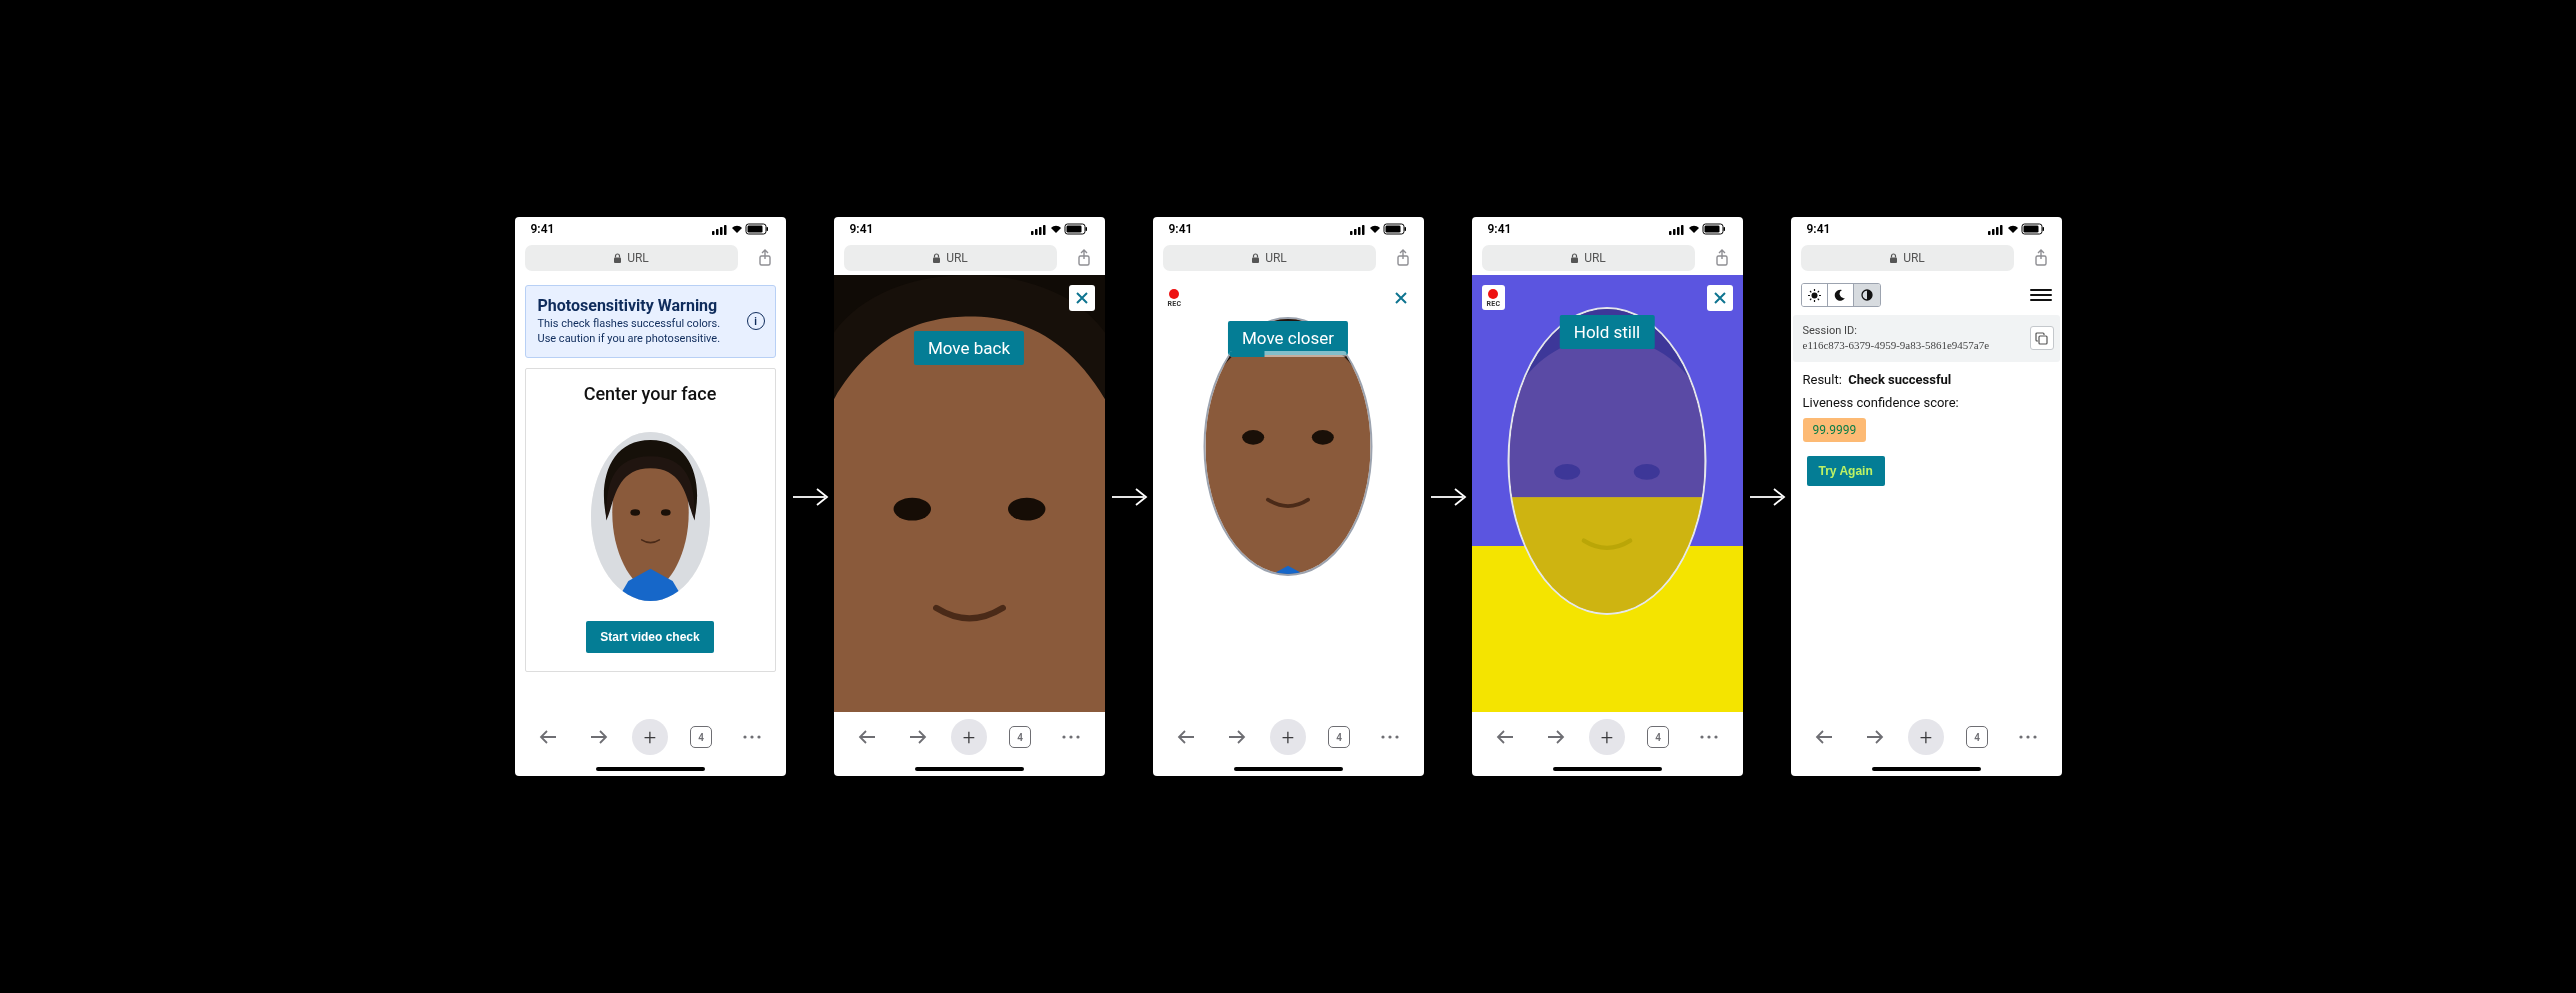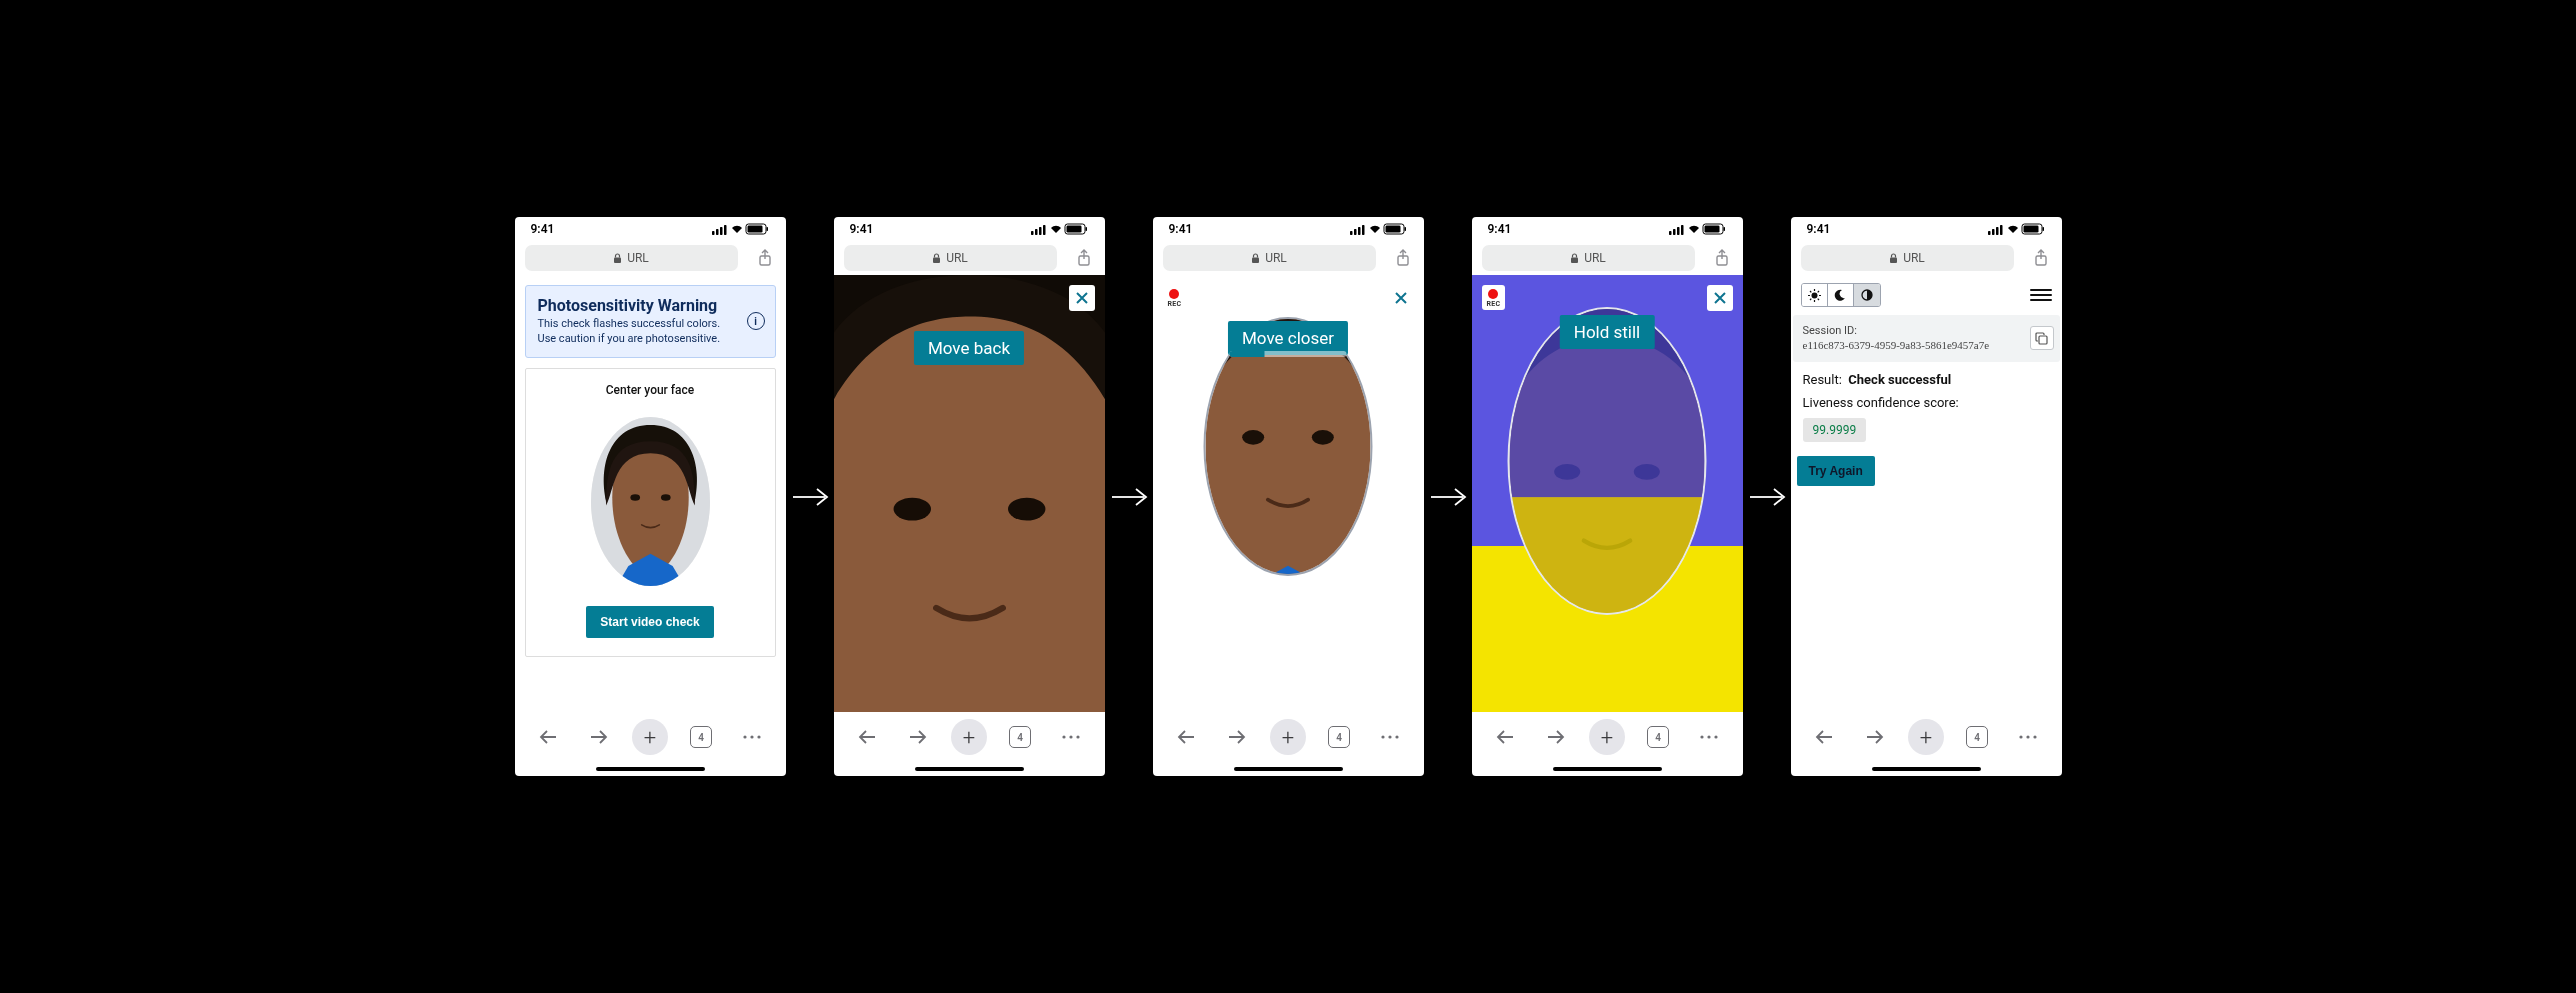--- a/index.html
+++ b/index.html
@@ -122,21 +122,21 @@
   .warning-box .wtitle{font-weight:700;margin-bottom:2px;font-size:16px;}
   .warning-box .info-icon{
     position:absolute;right:10px;top:50%;transform:translateY(-50%);
     width:18px;height:18px;border:1.5px solid #0f2c5c;border-radius:50%;
     display:flex;align-items:center;justify-content:center;font-size:10px;font-weight:700;
   }
   .panel {
     margin:0 10px 10px;border:1px solid #ddd;border-radius:2px;
     padding:14px 10px 18px;text-align:center;
   }
-  .panel h2{font-size:12px;font-weight:500;margin-bottom:20px;color:#111;}
+  .panel h2{font-size:18px;font-weight:500;margin-bottom:28px;color:#111;}
   .face-oval-s {
     width:119px;height:169px;border-radius:50%;
     margin:0 auto 20px;
     overflow:hidden;
     background:#eee;
   }
   .face-oval-s svg{width:100%;height:100%;}
   .start-btn{
     display:inline-block;background:#047d95;color:#fff;border:none;
     padding:9px 14px;font-size:12px;font-weight:600;border-radius:2px;cursor:pointer;
@@ -198,22 +198,22 @@
     font-size:11px;color:#444;position:relative;line-height:1.4;
   }
   .copy-btn{
     position:absolute;right:6px;top:50%;transform:translateY(-50%);
     width:24px;height:24px;border:1px solid #c4c8cc;border-radius:3px;background:#fff;
     display:flex;align-items:center;justify-content:center;
   }
   .result-line{padding:10px 12px 4px;font-size:13px;color:#111;}
   .result-line b{font-weight:700;}
   .score-label{padding:4px 12px 8px;font-size:13px;color:#111;}
-  .score-pill{margin:0 12px;display:inline-block;background:#e5e5e5;color:#0a7d47;padding:5px 10px;border-radius:3px;font-size:12px;}
-  .try-again-btn{margin:14px 6px;display:inline-block;background:#047d95;color:#0f172a;padding:8px 12px;font-size:12px;font-weight:600;border-radius:2px;border:none;cursor:pointer;}
+  .score-pill{margin:0 12px;display:inline-block;background:#fdba74;color:#0a7d47;padding:5px 10px;border-radius:3px;font-size:12px;}
+  .try-again-btn{margin:14px 16px;display:inline-block;background:#047d95;color:#bef264;padding:8px 12px;font-size:12px;font-weight:600;border-radius:2px;border:none;cursor:pointer;}
 </style>
 </head>
 <body>
 
 <svg width="0" height="0" style="position:absolute">
   <defs>
 
     <g id="face-art">
       <rect width="300" height="420" fill="#d9dce0"></rect>
       <path d="M150 50 C90 50 55 120 55 200 C55 300 100 380 150 400 C200 380 245 300 245 200 C245 120 210 50 150 50 Z" fill="#8a5a3b"></path>

